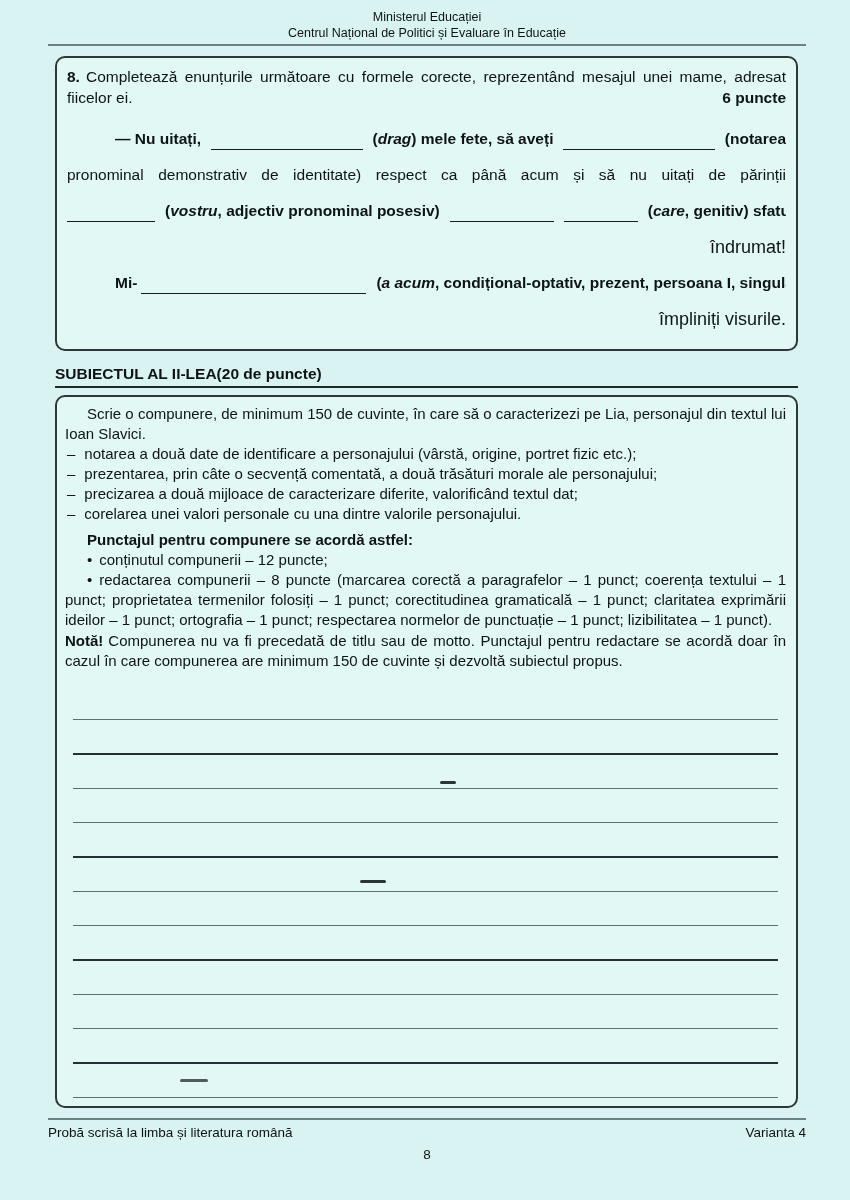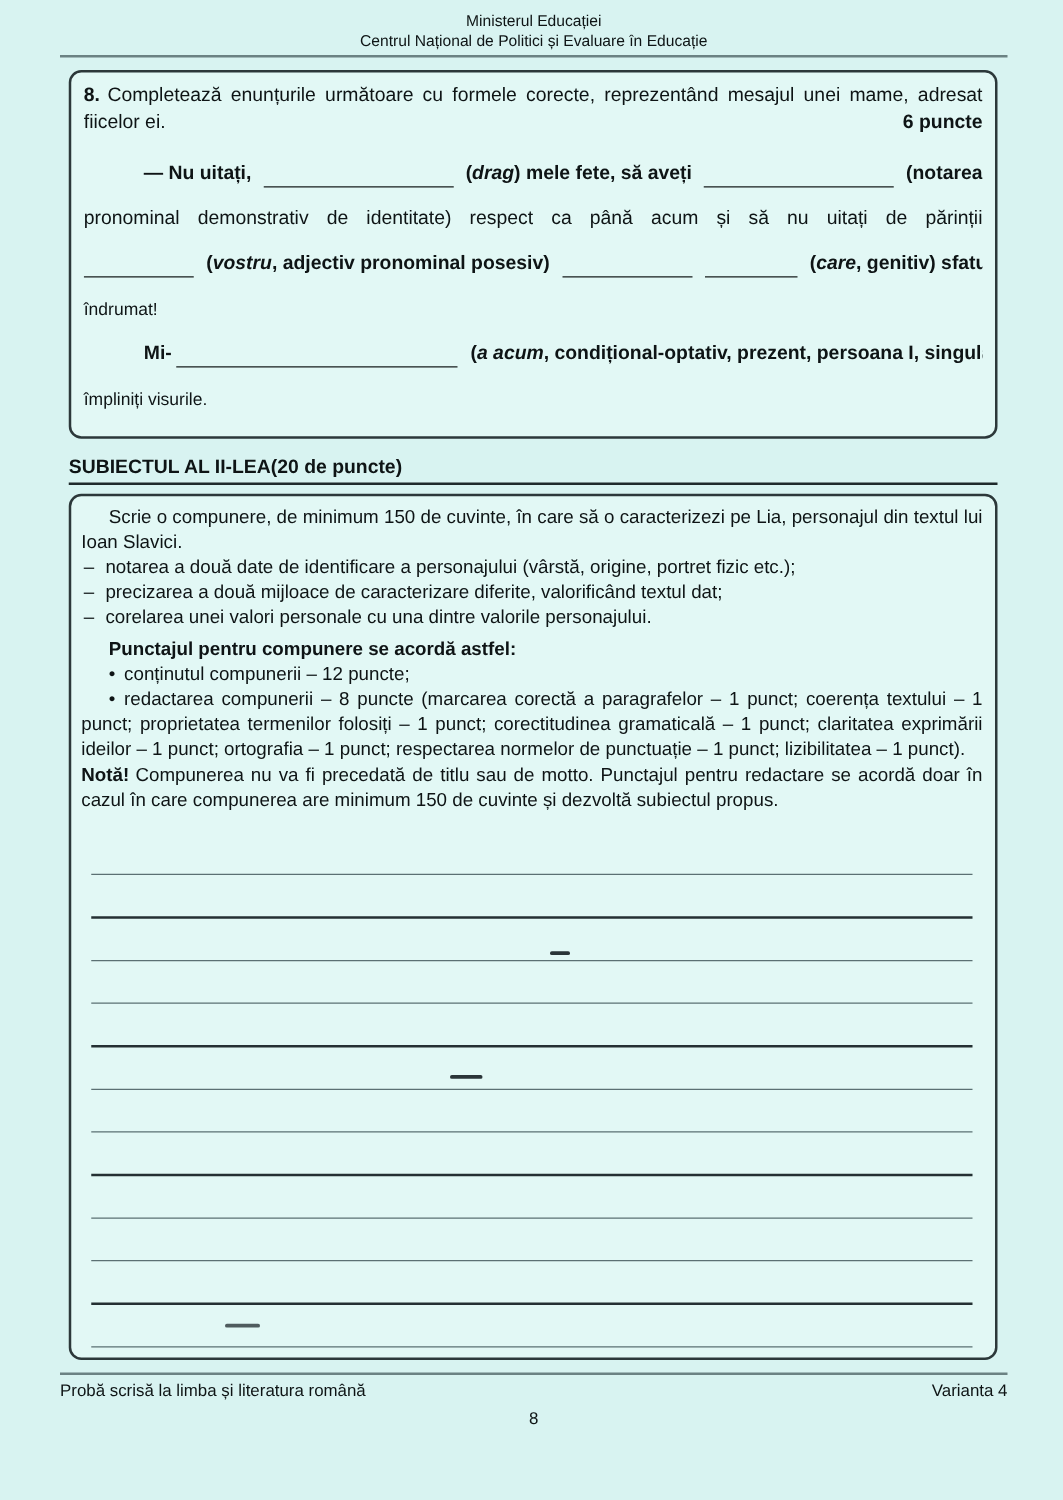--- a/index.html
+++ b/index.html
@@ -51,21 +51,21 @@
   }
   .fl .t{flex:0 0 auto;white-space:nowrap;}
   .blank{
     flex:1 1 auto;
     align-self:flex-end;
     height:0;
     border-bottom:1.6px solid #171c1d;
     margin-bottom:7px;
   }
   .ind{padding-left:48px;}
-  .fl-plain{height:36px;line-height:36px;font-size:14px;}
+  .fl-plain{height:36px;line-height:36px;font-size:18px;text-align:right;}
   .fl-just{
     height:36px;line-height:36px;font-size:15.5px;
     text-align:justify;text-align-last:justify;
     white-space:normal;overflow:hidden;
   }
   .it{font-style:italic;}
   
   .sec-head{
     margin-left:55px;width:743px;box-sizing:border-box;
     margin-top:14px;
@@ -162,20 +162,21 @@
 
   <div class="sec-head">
     <span>SUBIECTUL AL II-LEA</span>
     <span>(20 de puncte)</span>
   </div>
 
   <div class="box box2">
     <p class="para indent">Scrie o compunere, de minimum 150 de cuvinte, în care să o caracterizezi pe Lia, personajul din textul lui Ioan Slavici.</p>
 
     <p class="para dash-item"><span class="dmark">–</span><span>notarea a două date de identificare a personajului (vârstă, origine, portret fizic etc.);</span></p>
+    <p class="para dash-item"><span class="dmark">–</span><span>prezentarea, prin câte o secvență comentată, a două trăsături morale ale personajului;</span></p>
     <p class="para dash-item"><span class="dmark">–</span><span>precizarea a două mijloace de caracterizare diferite, valorificând textul dat;</span></p>
     <p class="para dash-item"><span class="dmark">–</span><span>corelarea unei valori personale cu una dintre valorile personajului.</span></p>
 
     <p class="para indent bold" style="margin-top:6px">Punctajul pentru compunere se acordă astfel:</p>
     <p class="para bullet-dot"><span class="marker">•</span><span>conținutul compunerii – 12 puncte;</span></p>
     <p class="para bullet-dot"><span class="marker">•</span><span>redactarea compunerii – 8 puncte (marcarea corectă a paragrafelor – 1 punct; coerența textului – 1 punct; proprietatea termenilor folosiți – 1 punct; corectitudinea gramaticală – 1 punct; claritatea exprimării ideilor – 1 punct; ortografia – 1 punct; respectarea normelor de punctuație – 1 punct; lizibilitatea – 1 punct).</span></p>
 
     <p class="para note"><span class="nlabel">Notă!</span><span>Compunerea nu va fi precedată de titlu sau de motto. Punctajul pentru redactare se acordă doar în cazul în care compunerea are minimum 150 de cuvinte și dezvoltă subiectul propus.</span></p>
 
     <div class="lines">

